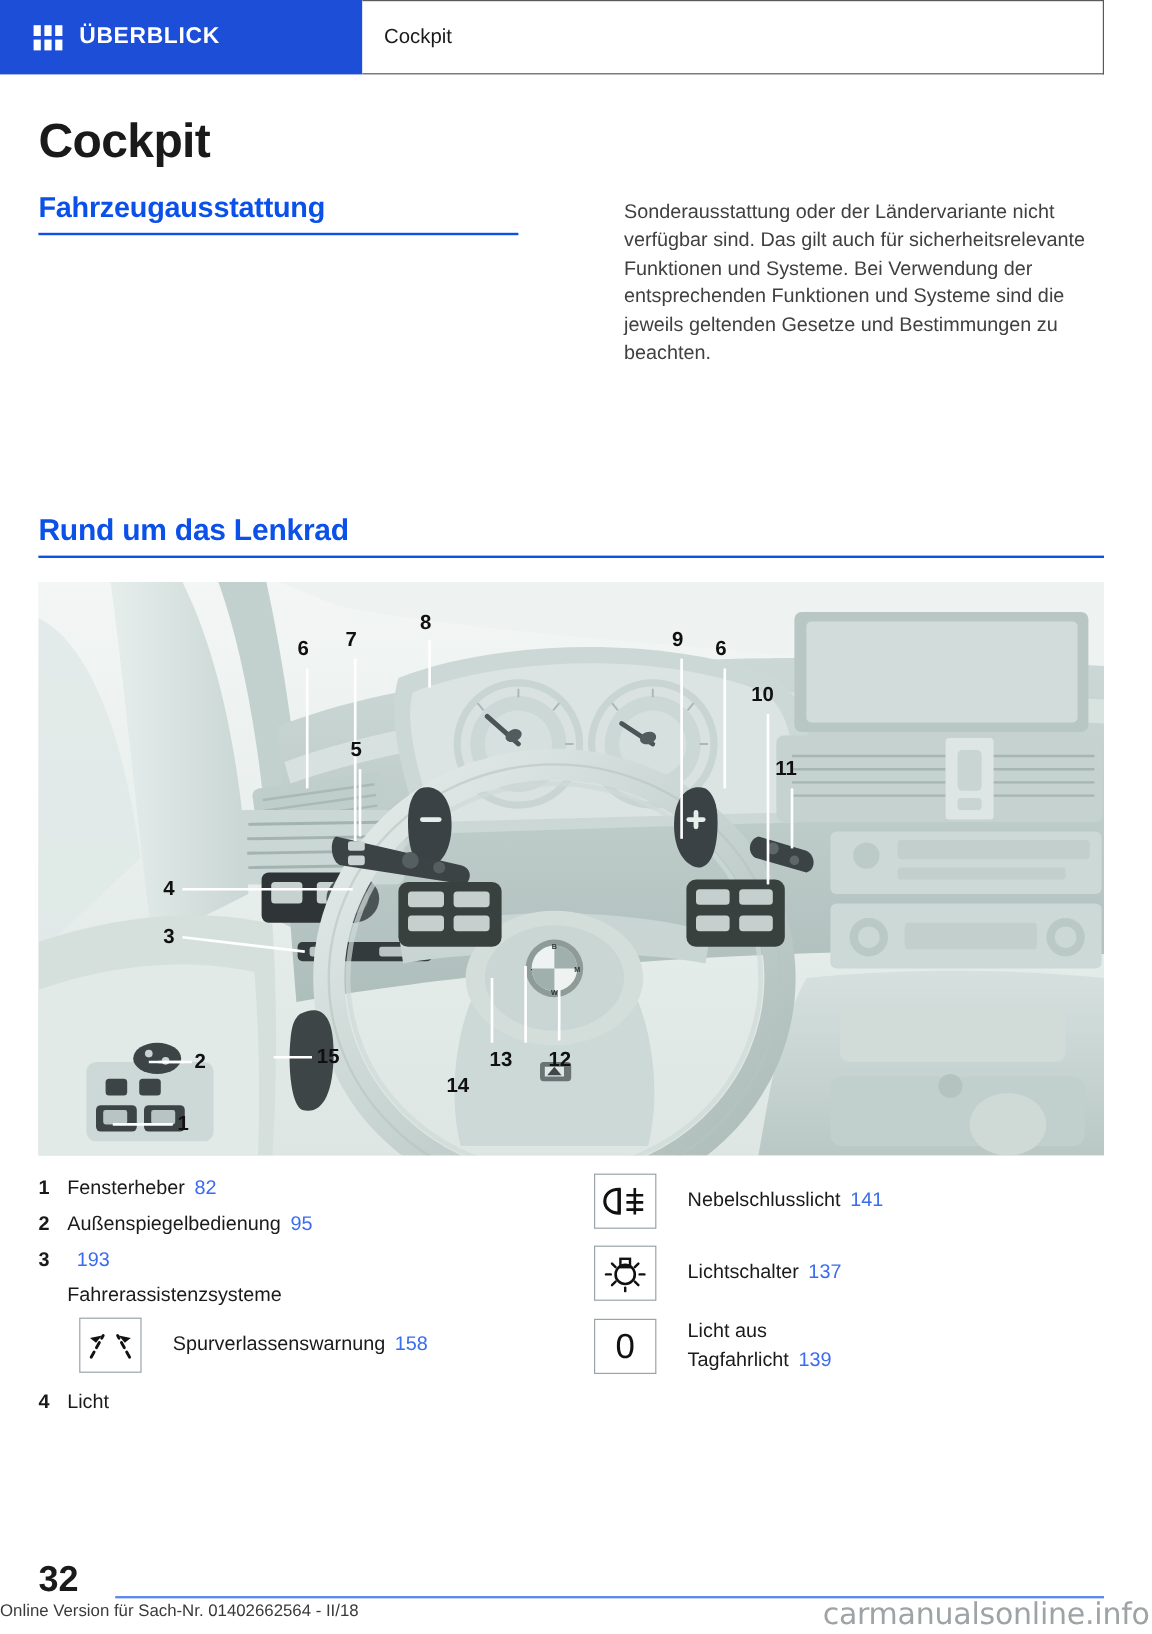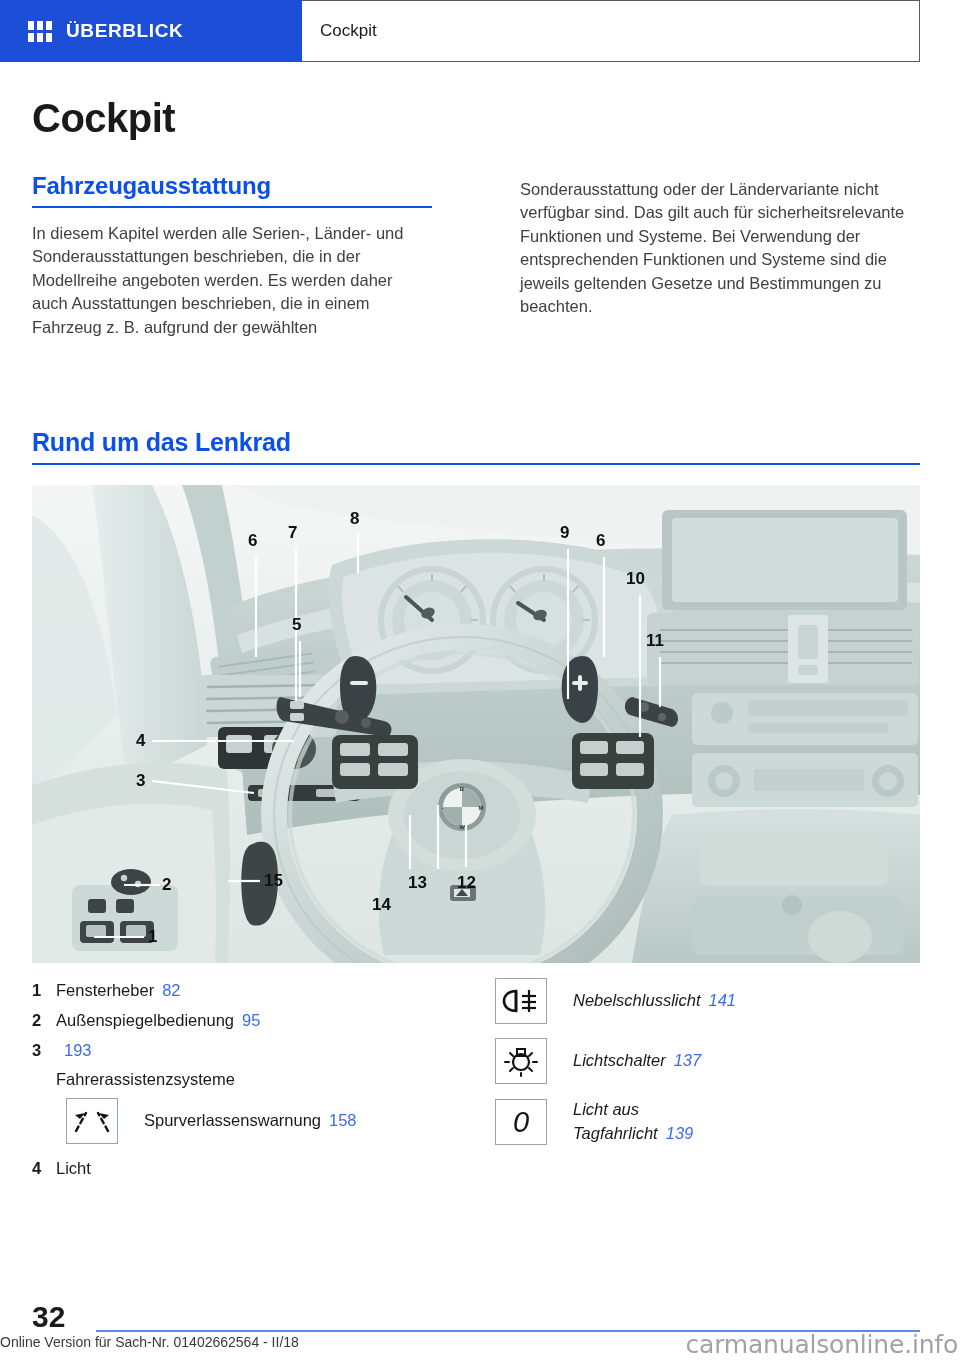--- a/index.html
+++ b/index.html
@@ -72,21 +72,21 @@
     top: 96px;
     left: 32px;
     font-size: 40px;
     font-weight: bold;
     letter-spacing: -0.5px;
   }
 
   
   .intro {
     position: absolute;
-    top: 172px;
+    top: 160px;
     left: 32px;
     width: 888px;
     display: flex;
     gap: 88px;
   }
   .col { width: 415px; }
 
   .h2-blue {
     color: #0b50e8;
     font-size: 24px;
@@ -167,21 +167,21 @@
     font-size: 16.5px;
     line-height: 1.5;
   }
 
   .icon-row {
     display: flex;
     align-items: center;
     margin-top: 6px;
     margin-bottom: 6px;
   }
-  .icon-row.right-list { margin-top: 0; margin-bottom: 14px; font-style: italic; }
+  .icon-row.right-list { margin-top: 0; margin-bottom: 14px; }
   .icon-box {
     width: 50px;
     height: 44px;
     border: 1px solid #9aa4a8;
     background: #ffffff;
     flex: none;
     display: flex;
     align-items: center;
     justify-content: center;
     margin-left: 34px;
@@ -257,23 +257,20 @@
     <span class="header-crumb-label">Cockpit</span>
   </div>
 </div>
 
 <div class="page-title">Cockpit</div>
 
 <div class="intro">
   <div class="col">
     <div class="h2-blue">Fahrzeugausstattung</div>
     <div class="rule-blue"></div>
-    <div class="body-text">
-      <p>In diesem Kapitel werden alle Serien-, Länder- und Sonderausstattungen beschrieben, die in der Modellreihe angeboten werden. Es werden daher auch Ausstattungen beschrieben, die in einem Fahrzeug z. B. aufgrund der gewählten</p>
-    </div>
   </div>
   <div class="col right-intro">
     <div class="body-text">
       <p>Sonderausstattung oder der Ländervariante nicht verfügbar sind. Das gilt auch für sicherheitsrelevante Funktionen und Systeme. Bei Verwendung der entsprechenden Funktionen und Systeme sind die jeweils geltenden Gesetze und Bestimmungen zu beachten.</p>
     </div>
   </div>
 </div>
 
 <div class="section-head">
   <div class="h2-blue">Rund um das Lenkrad</div>

